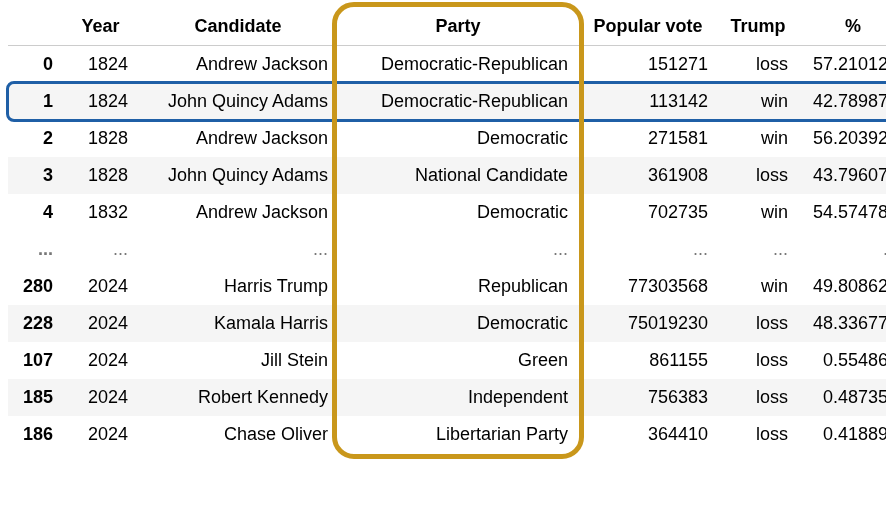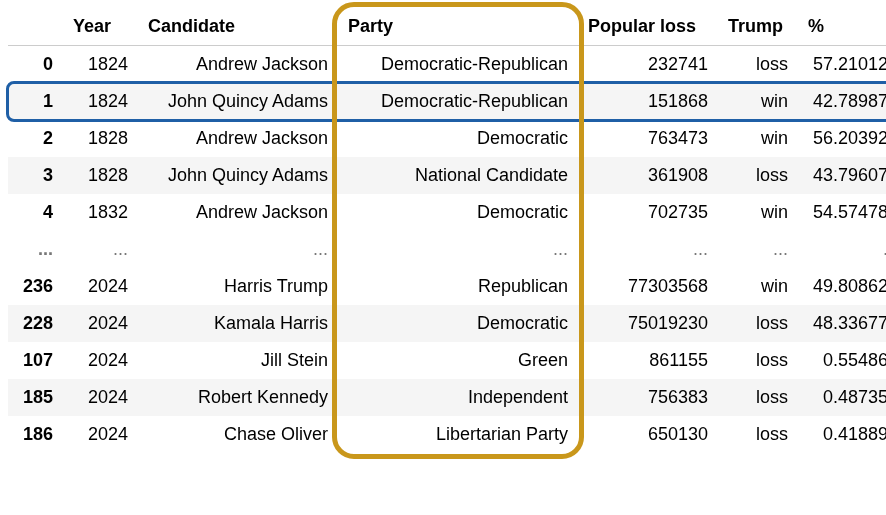--- a/index.html
+++ b/index.html
@@ -14,21 +14,21 @@
       width: 886px;
       height: 515px;
       position: relative;
     }
     table {
       border-collapse: collapse;
       width: 100%;
       table-layout: fixed;
     }
     thead th {
-      text-align: left;
+      text-align: center;
       font-weight: 700;
       font-size: 18px;
       color: #000;
       padding: 8px 10px;
       border-bottom: 1px solid #ccc;
       white-space: nowrap;
     }
     tbody td {
       text-align: right;
       font-size: 18px;
@@ -78,50 +78,50 @@
     <col class="col-vote">
     <col class="col-result">
     <col class="col-pct">
   </colgroup>
   <thead>
     <tr>
       <th></th>
       <th>Year</th>
       <th>Candidate</th>
       <th>Party</th>
-      <th>Popular loss</th>
+      <th>Popular vote</th>
       <th>Trump</th>
       <th>%</th>
     </tr>
   </thead>
   <tbody id="tbody">
       <tr>
         <td class="rowidx">0</td>
         <td>1824</td>
         <td>Andrew Jackson</td>
         <td>Democratic-Republican</td>
-        <td>232741</td>
+        <td>151271</td>
         <td>loss</td>
         <td>57.210122</td>
       </tr>
       <tr class="striped">
         <td class="rowidx">1</td>
         <td>1824</td>
         <td>John Quincy Adams</td>
         <td>Democratic-Republican</td>
-        <td>151868</td>
+        <td>113142</td>
         <td>win</td>
         <td>42.789878</td>
       </tr>
       <tr>
         <td class="rowidx">2</td>
         <td>1828</td>
         <td>Andrew Jackson</td>
         <td>Democratic</td>
-        <td>763473</td>
+        <td>271581</td>
         <td>win</td>
         <td>56.203927</td>
       </tr>
       <tr class="striped">
         <td class="rowidx">3</td>
         <td>1828</td>
         <td>John Quincy Adams</td>
         <td>National Candidate</td>
         <td>361908</td>
         <td>loss</td>
@@ -139,21 +139,21 @@
       <tr class="ellipsis">
         <td class="rowidx">...</td>
         <td>...</td>
         <td>...</td>
         <td>...</td>
         <td>...</td>
         <td>...</td>
         <td>...</td>
       </tr>
       <tr>
-        <td class="rowidx">236</td>
+        <td class="rowidx">280</td>
         <td>2024</td>
         <td>Harris Trump</td>
         <td>Republican</td>
         <td>77303568</td>
         <td>win</td>
         <td>49.808629</td>
       </tr>
       <tr class="striped">
         <td class="rowidx">228</td>
         <td>2024</td>
@@ -179,21 +179,21 @@
         <td>Independent</td>
         <td>756383</td>
         <td>loss</td>
         <td>0.487357</td>
       </tr>
       <tr>
         <td class="rowidx">186</td>
         <td>2024</td>
         <td>Chase Oliver</td>
         <td>Libertarian Party</td>
-        <td>650130</td>
+        <td>364410</td>
         <td>loss</td>
         <td>0.418895</td>
       </tr>
     </tbody>
 </table>
 
 <div class="blue-box" id="bluebox" style="left: 6px; top: 81px; width: 904px; height: 41px;"></div>
 <div class="gold-box" id="goldbox" style="left: 332px; top: 2px; width: 252px; height: 457px;"></div>
 
 </body></html>

